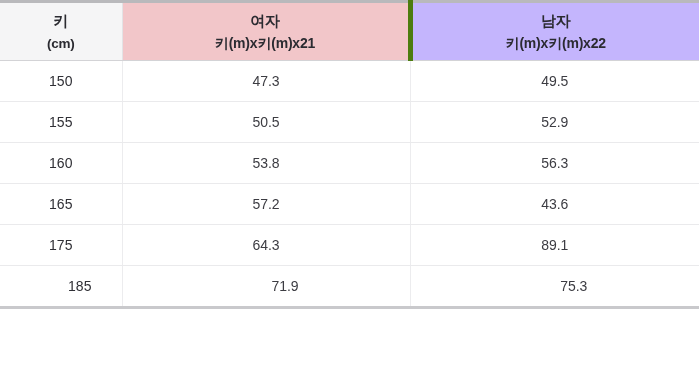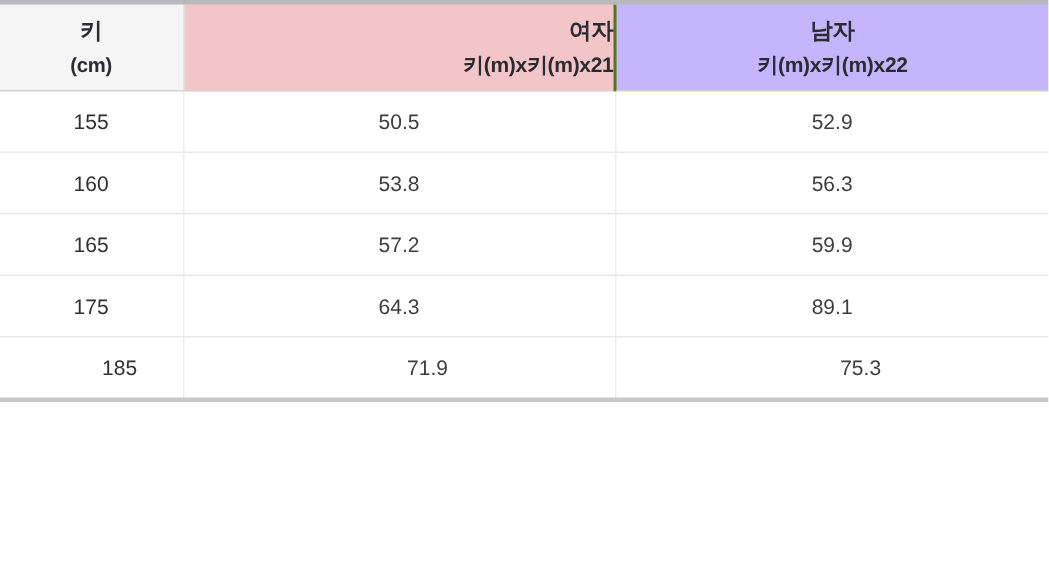--- a/index.html
+++ b/index.html
@@ -45,22 +45,21 @@
     color: #2b2b31;
     border-bottom: 1px solid #d3d3d6;
   }
 
   th.head-height {
     background: #f5f5f6;
     border-right: 1px solid #e3e3e5;
   }
   th.head-female {
     background: #f2c6c9;
-    border-right: 2px solid #4d7c0f;
-    text-align: right;
+    border-right: 5px solid #4d7c0f;
   }
   th.head-male {
     background: #c4b5fd;
   }
 
   .head-line1 {
     display: block;
     font-size: 15px;
     line-height: 19px;
     font-weight: 700;
@@ -121,33 +120,38 @@
           <span class="head-line2">키(m)x키(m)x21</span>
         </th>
         <th class="head-male">
           <span class="head-line1">남자</span>
           <span class="head-line2">키(m)x키(m)x22</span>
         </th>
       </tr>
     </thead>
     <tbody>
       <tr>
+        <td class="cell-height">150</td>
+        <td class="cell-female">47.3</td>
+        <td class="cell-male">49.5</td>
+      </tr>
+      <tr>
         <td class="cell-height">155</td>
         <td class="cell-female">50.5</td>
         <td class="cell-male">52.9</td>
       </tr>
       <tr>
         <td class="cell-height">160</td>
         <td class="cell-female">53.8</td>
         <td class="cell-male">56.3</td>
       </tr>
       <tr>
         <td class="cell-height">165</td>
         <td class="cell-female">57.2</td>
-        <td class="cell-male">59.9</td>
+        <td class="cell-male">43.6</td>
       </tr>
       <tr>
         <td class="cell-height">175</td>
         <td class="cell-female">64.3</td>
         <td class="cell-male">89.1</td>
       </tr>
       <tr>
         <td class="cell-height">185</td>
         <td class="cell-female">71.9</td>
         <td class="cell-male">75.3</td>

